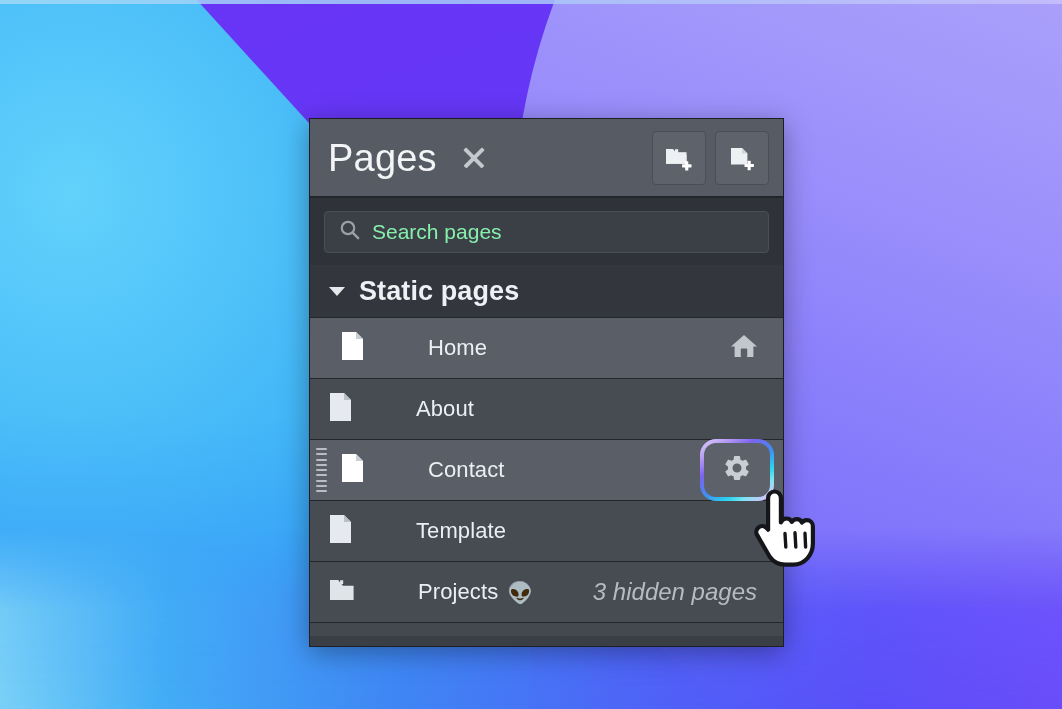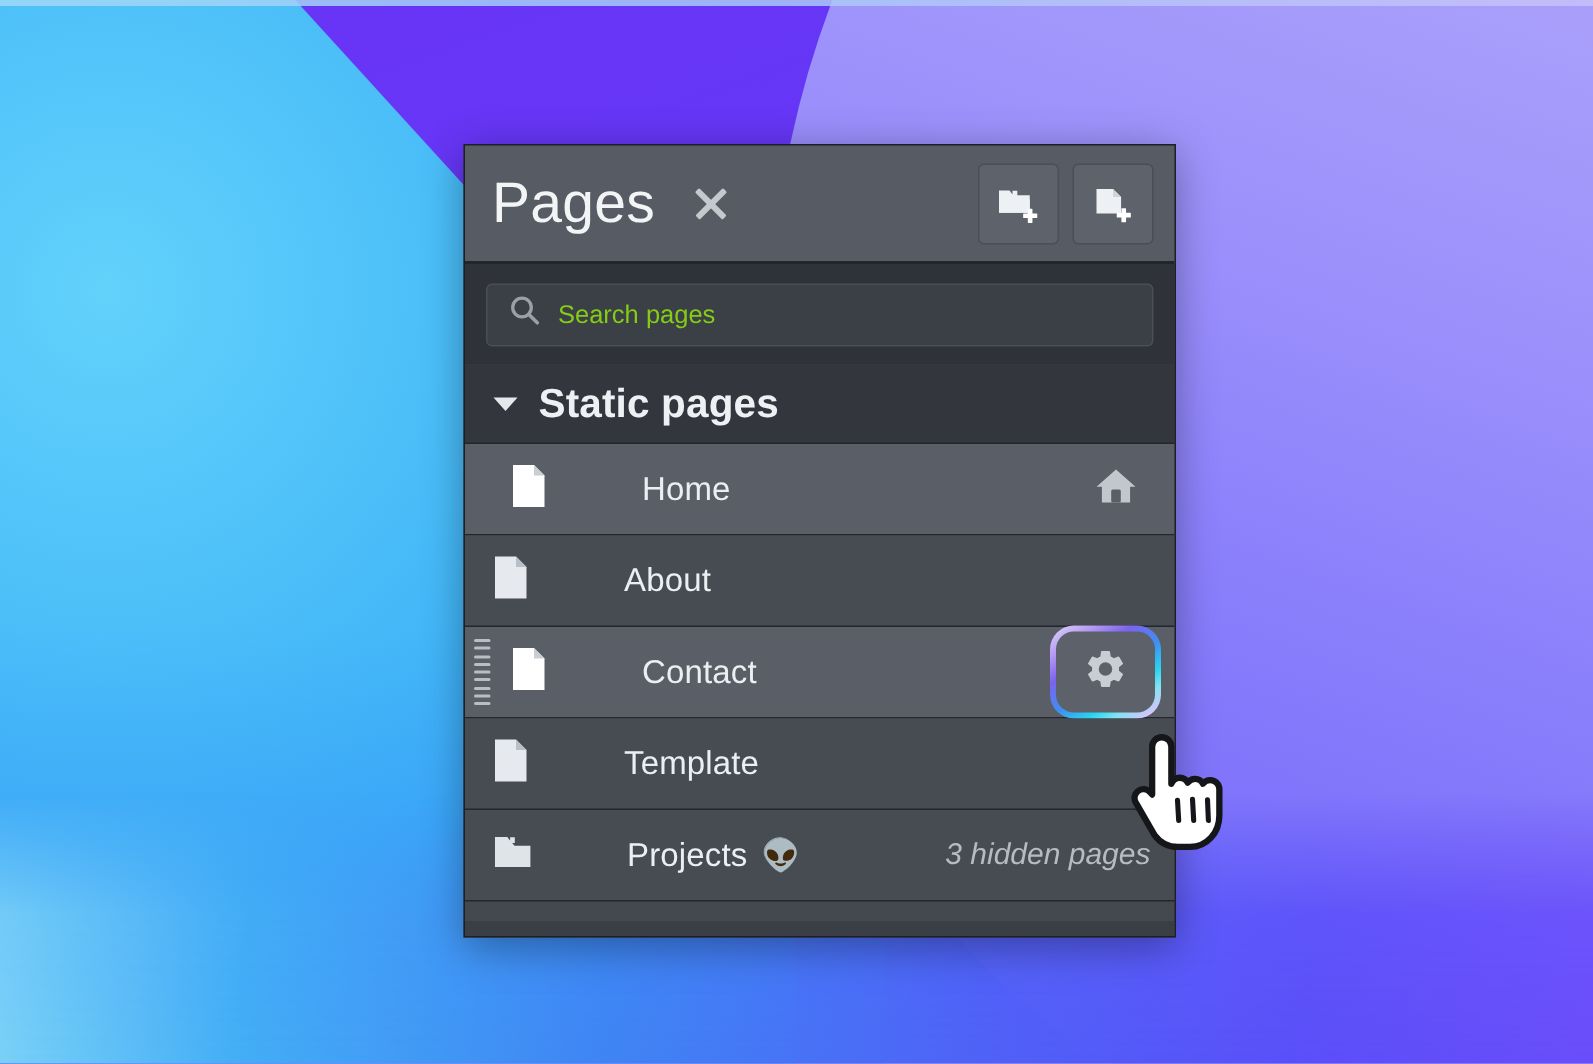--- a/index.html
+++ b/index.html
@@ -68,21 +68,21 @@
     left: 0; top: 0;
     width: 1062px; height: 4px;
     background: linear-gradient(90deg, #9fd9f7 0%, #a7c9f8 45%, #c8c0fb 100%);
     opacity: .85;
   }
 
   
   #panel {
     position: absolute;
     left: 309px;
-    top: 96px;
+    top: 118px;
     width: 473px;
     height: 527px;
     background: #44484f;
     border: 1px solid #1d1f24;
     box-shadow: 0 6px 26px rgba(0,0,0,.35);
     overflow: hidden;
     display: flex;
     flex-direction: column;
   }
 
@@ -155,22 +155,22 @@
     background: #3b3f46;
     border: 1px solid #4a4e55;
     border-radius: 4px;
     display: flex;
     align-items: center;
     padding: 0 14px;
     box-sizing: border-box;
   }
   .search-icon { flex: 0 0 auto; margin-right: 11px; display:block; }
   .search-ph {
-    color: #84cc16;
-    font-size: 17px;
+    color: #86efac;
+    font-size: 21px;
     line-height: 1;
     user-select: none;
   }
 
   
   .section-head {
     flex: 0 0 53px;
     background: #33363d;
     display: flex;
     align-items: center;
@@ -215,23 +215,23 @@
     color: #eceff2;
     font-size: 22px;
     letter-spacing: .1px;
     white-space: nowrap;
     margin-left: 44px;
   }
   .row-emoji { font-size: 21px; margin-left: 9px; line-height: 1; }
   .row-spacer { flex: 1 1 auto; }
   .row-note {
     color: #b6bbc2;
-    font-size: 20px;
+    font-size: 24px;
     font-style: italic;
-    margin-right: 16px;
+    margin-right: 26px;
     white-space: nowrap;
   }
   .row-right-ico { margin-right: 24px; flex: 0 0 auto; display: block; }
 
   
   .drag-handle {
     position: absolute;
     left: 6px;
     top: 50%;
     transform: translateY(-50%);

